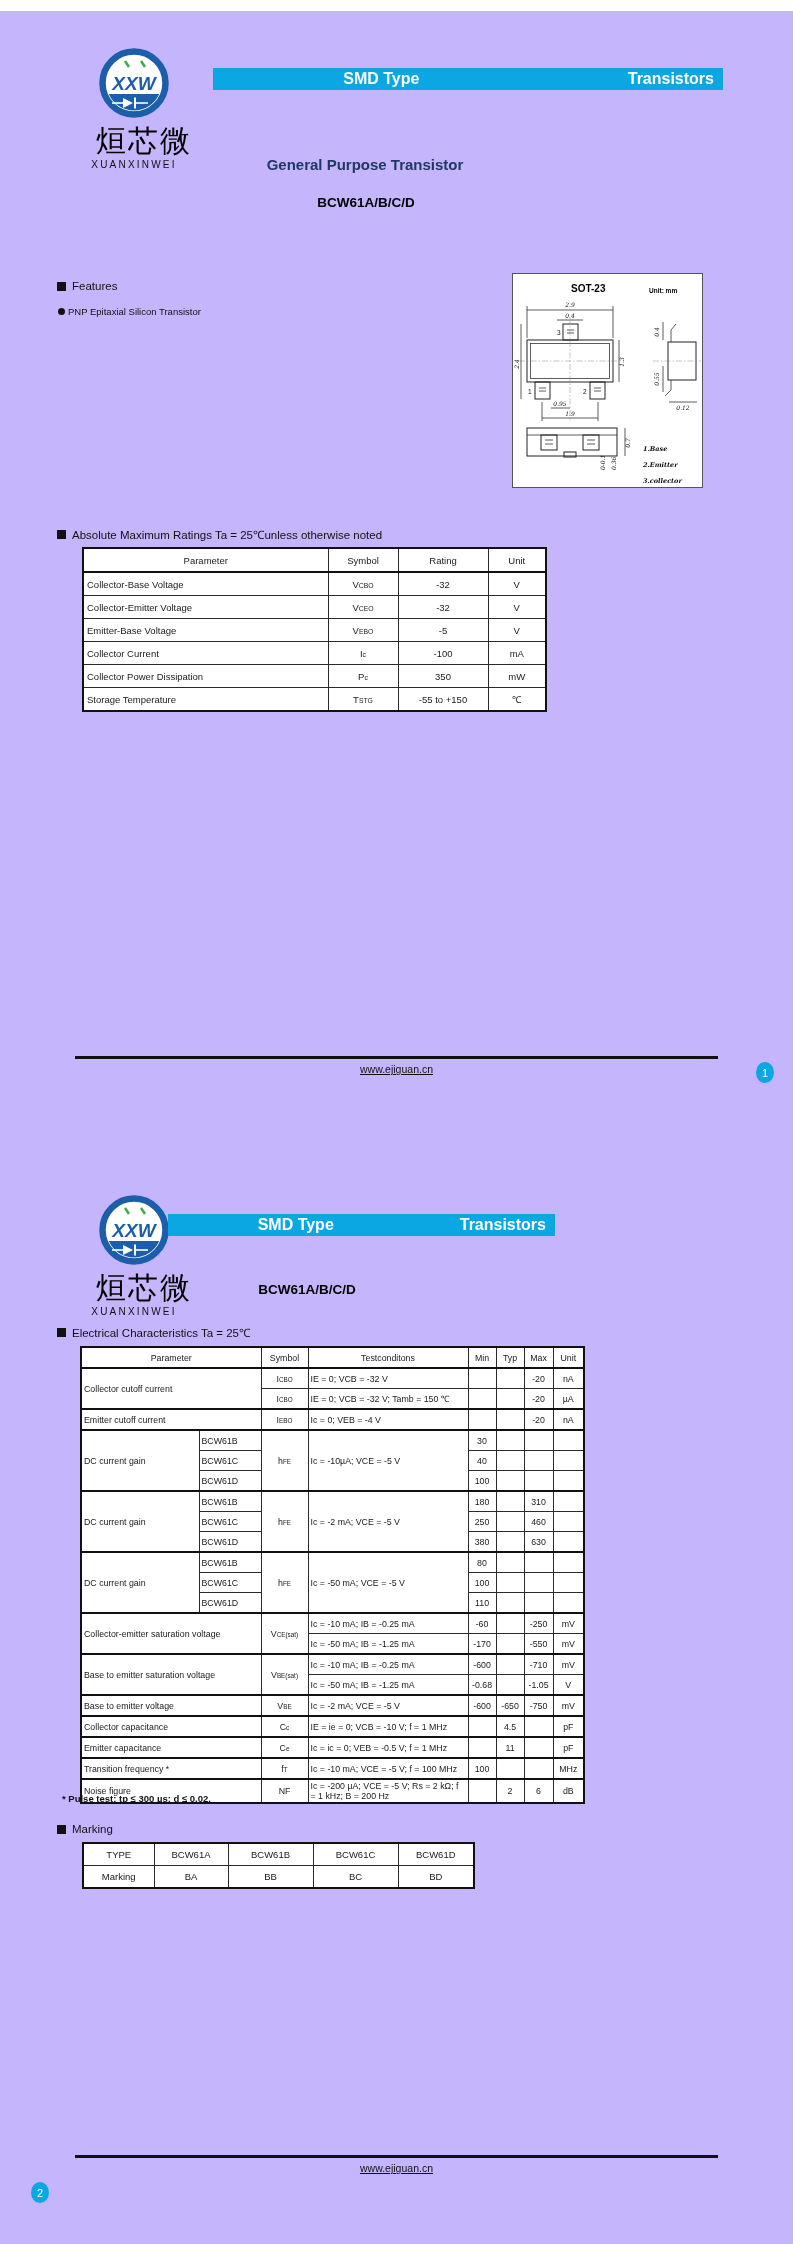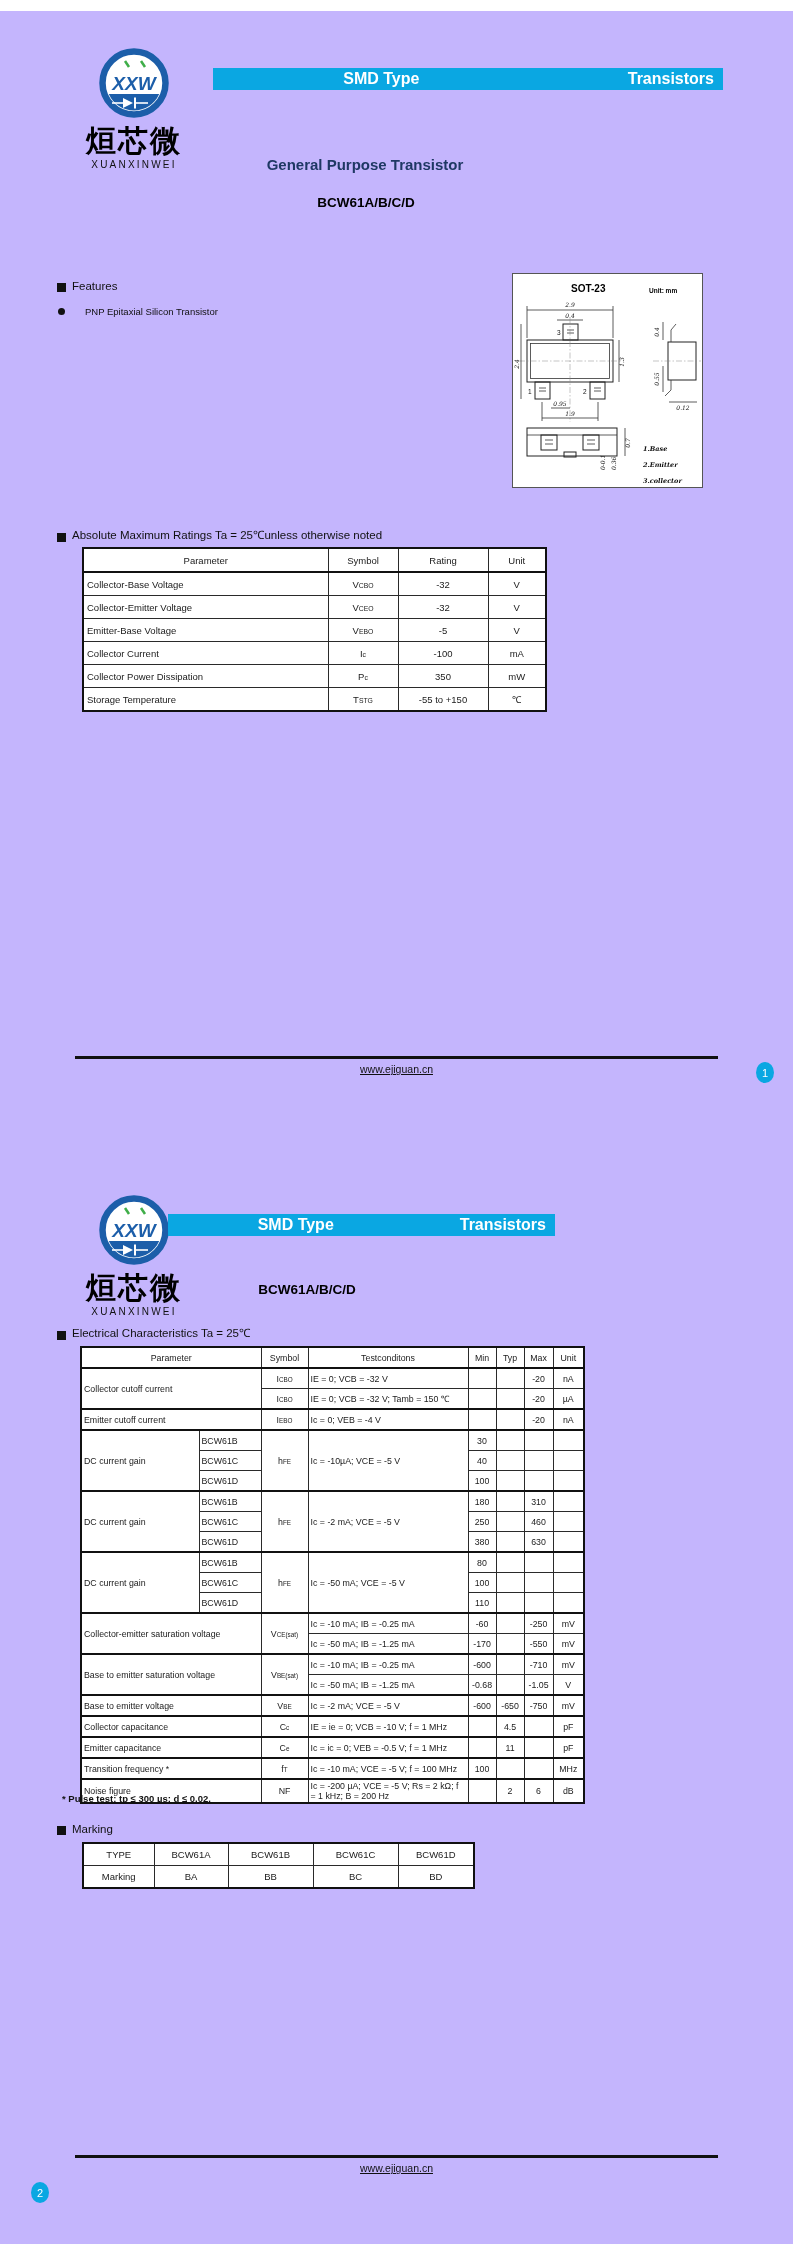--- a/index.html
+++ b/index.html
@@ -2,34 +2,34 @@
 <html><head>
 <meta charset="utf-8">
 <style>
   html,body{margin:0;padding:0;background:#fff;}
   #page{position:relative;width:793px;height:2244px;background:#c4b5fd;overflow:hidden;
         font-family:"Liberation Sans",sans-serif;color:#1a1a1a;margin-top:11px;}
   .abs{position:absolute;}
 
   
   .logo{width:116px;text-align:center;}
-  .logo .cn{font-size:30px;font-weight:700;letter-spacing:2px;color:#000;line-height:34px;margin-top:1px;white-space:nowrap;}
+  .logo .cn{font-size:30px;font-weight:400;letter-spacing:2px;color:#000;line-height:34px;margin-top:1px;white-space:nowrap;text-align:right;}
   .logo .en{font-size:10px;letter-spacing:2.2px;color:#111;margin-top:1px;white-space:nowrap;}
 
   
   .banner{background:#0aa7e2;height:22px;color:#fff;font-weight:700;font-size:16px;}
   .banner .bl{position:absolute;left:33%;top:50%;transform:translate(-50%,-50%);white-space:nowrap;}
   .banner .br{position:absolute;right:9px;top:50%;transform:translateY(-50%);white-space:nowrap;}
 
   .doc-title{width:730px;text-align:center;font-size:15px;font-weight:700;color:#1f3864;}
   .part-no{text-align:center;font-size:13.5px;font-weight:700;color:#000;}
 
-  .sec-h{display:flex;align-items:flex-end;gap:6px;font-size:11.5px;color:#111;}
+  .sec-h{display:flex;align-items:center;gap:6px;font-size:11.5px;color:#111;}
   .sq{width:9px;height:9px;background:#111;flex:0 0 auto;}
-  .bullet-li{display:flex;align-items:center;gap:20px;font-size:9.5px;color:#111;}
+  .bullet-li{display:flex;align-items:center;gap:3px;font-size:9.5px;color:#111;}
   .dot{width:7px;height:7px;border-radius:50%;background:#111;flex:0 0 auto;}
 
   
   table.dtable{border-collapse:collapse;table-layout:fixed;background:#fff;border:2px solid #111;}
   .dtable th,.dtable td{border:1px solid #2a2a2a;text-align:center;vertical-align:middle;
      padding:1px 3px;font-weight:400;overflow:hidden;}
   .dtable tr.grp td,.dtable tr.grp th{border-top:2px solid #111;}
   .dtable thead th{border-bottom:2px solid #111;}
   .dtable td.p,.dtable td.c,.dtable td.d{text-align:left;}
   .sb{font-size:0.72em;}

